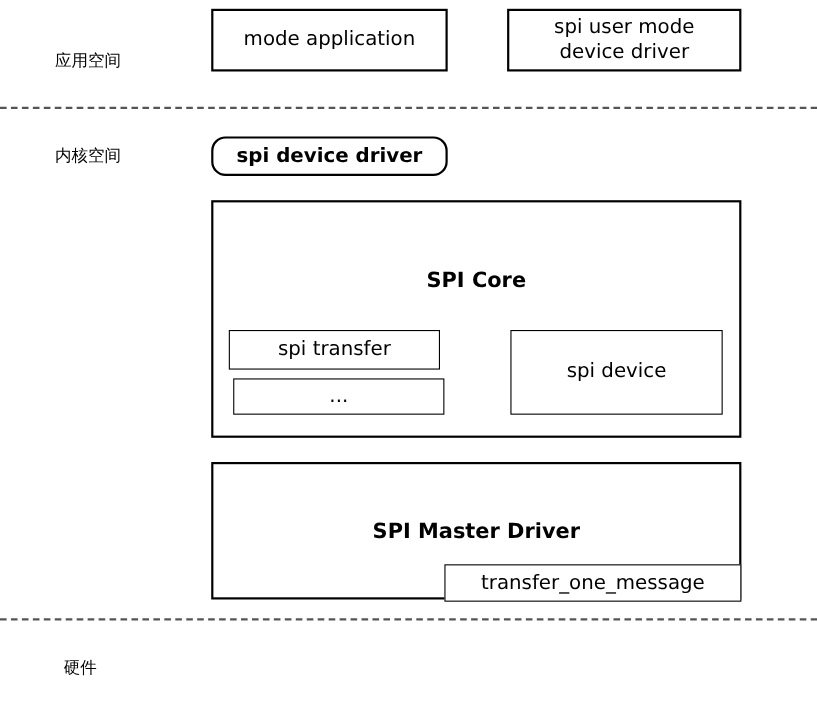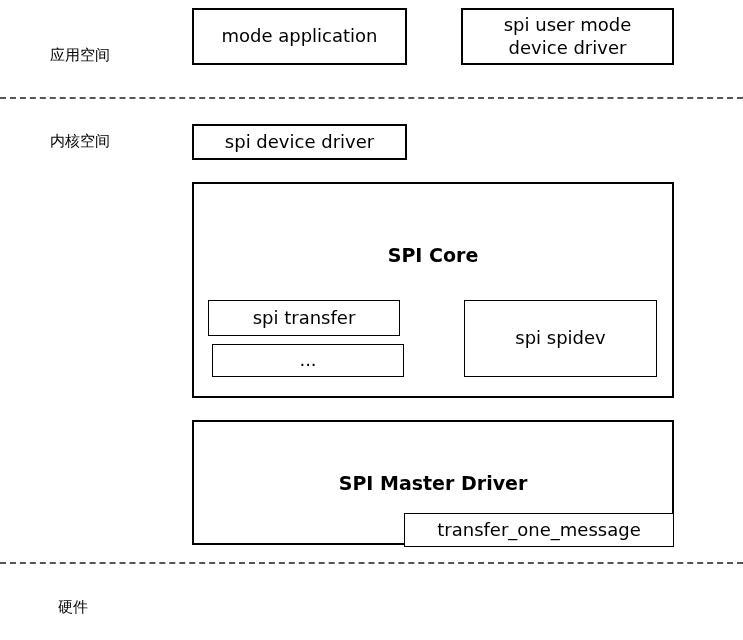--- a/index.html
+++ b/index.html
@@ -30,21 +30,22 @@
     justify-content: center;
     text-align: center;
     font-size: 18px;
     line-height: 1.25;
     color: #000000;
   }
   .box.thin {
     border-width: 1px;
   }
   .box.bold {
-    font-weight: normal;
+    font-weight: bold;
+    border-radius: 13px;
   }
   .label {
     position: absolute;
     font-size: 15px;
     color: #000000;
     text-align: left;
     white-space: nowrap;
   }
   .divider {
     position: absolute;
@@ -88,21 +89,21 @@
 
 
   <div class="container-box" style="left:192px; top:182px; width:482px; height:216px;">
     <div class="core-title" style="top:60px;">SPI Core</div>
   </div>
 
   <div class="box thin" style="left:208px; top:300px; width:192px; height:36px;">spi transfer</div>
 
   <div class="box thin" style="left:212px; top:344px; width:192px; height:33px;">...</div>
 
-  <div class="box thin" style="left:464px; top:300px; width:193px; height:77px;">spi spidev</div>
+  <div class="box thin" style="left:464px; top:300px; width:193px; height:77px;">spi device</div>
 
   <div class="container-box" style="left:192px; top:420px; width:482px; height:125px;">
     <div class="core-title" style="top:50px;">SPI Master Driver</div>
   </div>
 
   <div class="box thin" style="left:404px; top:513px; width:270px; height:34px;">transfer_one_message</div>
 
   <div class="divider" style="left:0px; top:562px; width:743px;"></div>
 
 

